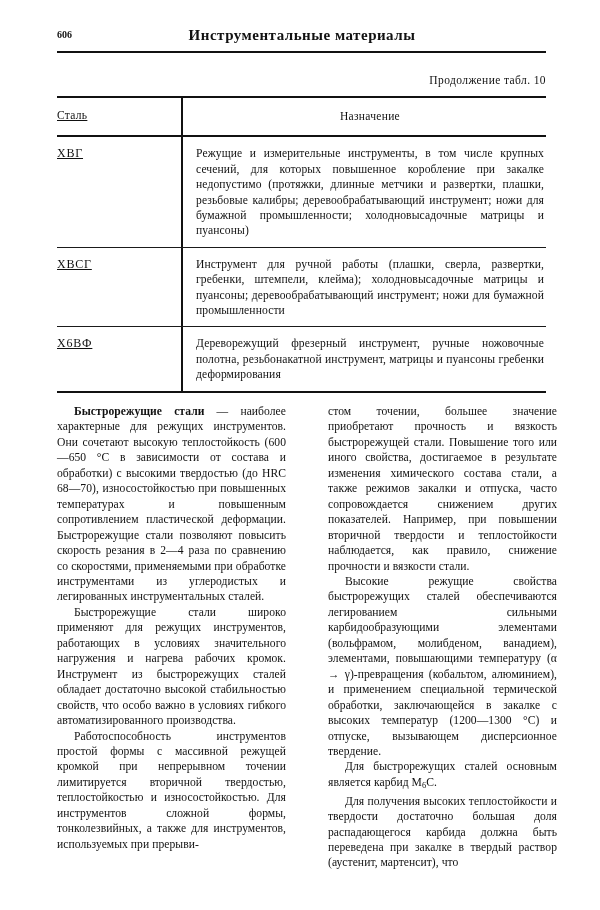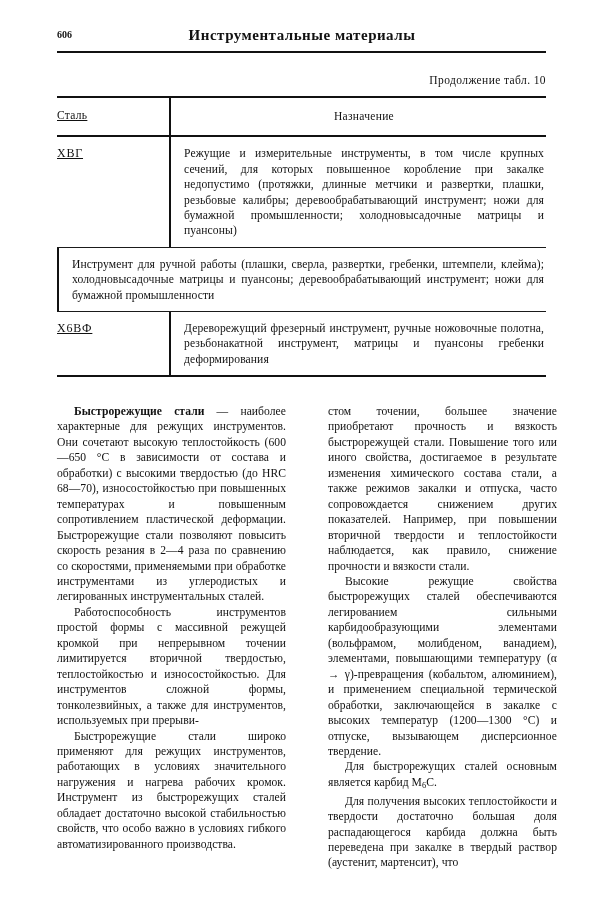--- a/index.html
+++ b/index.html
@@ -115,20 +115,21 @@
     flex: 1 1 auto;
     box-sizing: border-box;
     border-left: 2px solid #111111;
     padding: 9px 2px 8px 13px;
     font-size: 11.6px;
     line-height: 15.4px;
     text-align: justify;
     text-align-last: left;
     letter-spacing: 0.1px;
     hyphens: manual;
+    margin-left: 12px;
   }
   .cell-use.head {
     text-align: center;
     text-align-last: center;
     font-size: 11.5px;
     padding-top: 11px;
     padding-bottom: 11px;
     letter-spacing: 0.3px;
   }
 
@@ -185,44 +186,45 @@
     <div class="rule"></div>
 
     <div class="trow">
       <div class="cell-steel">ХВГ</div>
       <div class="cell-use">Режущие и измерительные инструменты, в том числе крупных сечений, для которых повышенное коробление при закалке недопустимо (протяжки, длинные метчики и развертки, плашки, резьбовые калибры; деревообрабатывающий инструмент; ножи для бумажной промышленности; холодновысадочные матрицы и пуансоны)</div>
     </div>
 
     <div class="rule-thin"></div>
 
     <div class="trow">
+      <div class="cell-steel">ХВСГ</div>
       <div class="cell-use">Инструмент для ручной работы (плашки, сверла, развертки, гребенки, штемпели, клейма); холодновысадочные матрицы и пуансоны; деревообрабатывающий инструмент; ножи для бумажной промышленности</div>
     </div>
 
     <div class="rule-thin"></div>
 
     <div class="trow">
       <div class="cell-steel">Х6ВФ</div>
       <div class="cell-use">Дереворежущий фрезерный инструмент, ручные ножовочные полотна, резьбонакатной инструмент, матрицы и пуансоны гребенки деформирования</div>
     </div>
 
     <div class="rule"></div>
   </div>
 
   <div class="cols">
 
     <div class="col">
       <p>
         <b class="lead">Быстрорежущие стали</b><span> — наиболее характерные для режущих инструментов. Они сочетают высокую теплостойкость (600—650 °С в зависимости от состава и обработки) с высокими твердостью (до HRC 68—70), износостойкостью при повышенных температурах и повышенным сопротивлением пластической деформации. Быстрорежущие стали позволяют повысить скорость резания в 2—4 раза по сравнению со скоростями, применяемыми при обработке инструментами из углеродистых и легированных инструментальных сталей.</span>
       </p>
       <p>
+        <span>Быстрорежущие стали широко применяют для режущих инструментов, работающих в условиях значительного нагружения и нагрева рабочих кромок. Инструмент из быстрорежущих сталей обладает достаточно высокой стабильностью свойств, что особо важно в условиях гибкого автоматизированного производства.</span>
+      </p>
+      <p>
         <span>Работоспособность инструментов простой формы с массивной режущей кромкой при непрерывном точении лимитируется вторичной твердостью, теплостойкостью и износостойкостью. Для инструментов сложной формы, тонколезвийных, а также для инструментов, используемых при прерыви-</span>
-      </p>
-      <p>
-        <span>Быстрорежущие стали широко применяют для режущих инструментов, работающих в условиях значительного нагружения и нагрева рабочих кромок. Инструмент из быстрорежущих сталей обладает достаточно высокой стабильностью свойств, что особо важно в условиях гибкого автоматизированного производства.</span>
       </p>
     </div>
 
     <div class="col">
       <p class="noindent">
         <span>стом точении, большее значение приобретают прочность и вязкость быстрорежущей стали. Повышение того или иного свойства, достигаемое в результате изменения химического состава стали, а также режимов закалки и отпуска, часто сопровождается снижением других показателей. Например, при повышении вторичной твердости и теплостойкости наблюдается, как правило, снижение прочности и вязкости стали.</span>
       </p>
       <p>
         <span>Высокие режущие свойства быстрорежущих сталей обеспечиваются легированием сильными карбидообразующими элементами (вольфрамом, молибденом, ванадием), элементами, повышающими температуру (α → γ)-превращения (кобальтом, алюминием), и применением специальной термической обработки, заключающейся в закалке с высоких температур (1200—1300 °С) и отпуске, вызывающем дисперсионное твердение.</span>
       </p>

